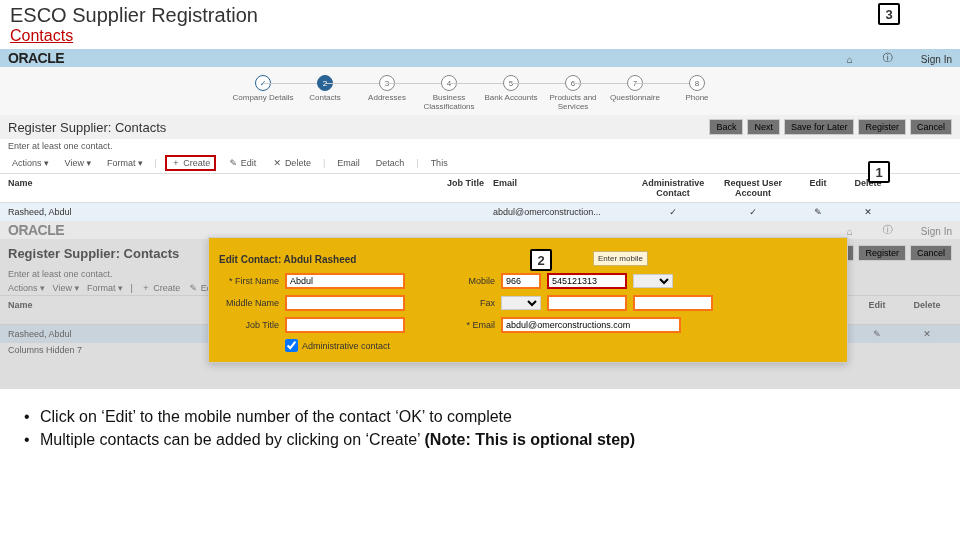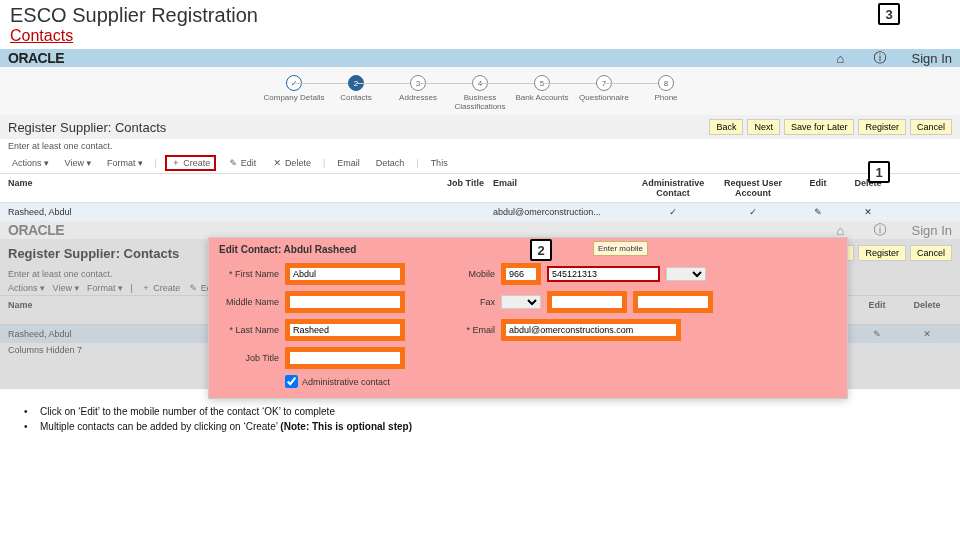--- a/index.html
+++ b/index.html
@@ -4,33 +4,33 @@
 <style>
   * { box-sizing: border-box; margin: 0; padding: 0; }
   body { font-family: Arial, Helvetica, sans-serif; width: 960px; height: 540px; background: #fff; font-size: 11px; color: #333; overflow: hidden; }
 
   .slide-title { padding: 4px 10px 0 10px; }
   .slide-title .t1 { font-size: 20px; color: #333; }
   .slide-title .t2 { font-size: 16px; color: #c00000; text-decoration: underline; font-weight: 400; }
 
   .oracle-bar { background: #b3d4e6; height: 18px; display: flex; align-items: center; justify-content: space-between; padding: 0 8px; margin-top: 4px; }
   .oracle-logo { font-weight: bold; font-size: 14px; letter-spacing: -0.5px; color: #222; }
-  .oracle-right { display: flex; align-items: center; gap: 28px; font-size: 13px; color: #333; }
+  .oracle-right { display: flex; align-items: flex-end; gap: 28px; font-size: 10px; color: #333; }
 
   .stepper { display: flex; justify-content: center; align-items: flex-start; gap: 0; padding: 8px 0 4px 0; background: #f7f7f7; }
   .step { width: 62px; text-align: center; font-size: 8px; color: #666; position: relative; }
   .step-circle { width: 16px; height: 16px; border: 1px solid #888; border-radius: 50%; margin: 0 auto 2px auto; display: flex; align-items: center; justify-content: center; font-size: 8px; background: #fff; }
   .step.done .step-circle { border-color: #2a6496; color: #2a6496; }
   .step.active .step-circle { background: #2a6496; color: #fff; border-color: #2a6496; }
   .step-line { position: absolute; top: 8px; left: 50%; width: 62px; height: 1px; background: #ccc; }
 
   .page-hdr { background: #f0f0f0; display: flex; justify-content: space-between; align-items: center; padding: 4px 8px; }
   .page-hdr h3 { font-size: 13px; font-weight: 400; color: #333; }
   .btn-row { display: flex; gap: 4px; position: relative; }
-  .btn { background: #fef9c3; border: 1px solid #ccc; font-size: 9px; padding: 2px 6px; cursor: pointer; }
+  .btn { background: #737373; border: 1px solid #ccc; font-size: 9px; padding: 2px 6px; cursor: pointer; }
 
   .hint { font-size: 9px; color: #555; padding: 2px 8px; }
 
   .tbar { display: flex; align-items: center; gap: 8px; padding: 2px 8px; font-size: 9px; color: #555; position: relative; }
   .tbar .sep { color: #ccc; }
   .tbar-btn { padding: 1px 4px; }
   .create-box { border: 2px solid #c00000; padding: 1px 4px; }
 
   .table-hdr { display: flex; font-size: 9px; font-weight: bold; padding: 4px 8px; border-top: 1px solid #ddd; border-bottom: 1px solid #ddd; background: #fff; position: relative; }
   .table-row { display: flex; font-size: 9px; padding: 4px 8px; background: #e8f0f8; }
@@ -42,44 +42,44 @@
   .col-edit { flex: 0 0 50px; text-align: center; }
   .col-del { flex: 0 0 50px; text-align: center; }
 
   .callout { position: absolute; width: 22px; height: 22px; background: #fff; border: 2px solid #000; border-radius: 2px; display: flex; align-items: center; justify-content: center; font-size: 13px; font-weight: bold; }
 
   
   .shot2 { position: relative; margin-top: 0; }
   .gray-bg { background: #ddd; }
   .oracle-bar2 { background: #e8e8e8; height: 18px; display: flex; align-items: center; justify-content: space-between; padding: 0 8px; }
   .modal-area { position: relative; height: 150px; }
-  .modal { position: absolute; left: 208px; top: -2px; width: 640px; background: #fca5a5; border: 1px solid #ccc; box-shadow: 0 2px 8px rgba(0,0,0,0.2); padding: 6px 10px 10px 10px; }
+  .modal { position: absolute; left: 208px; top: -2px; width: 640px; background: #eab308; border: 1px solid #ccc; box-shadow: 0 2px 8px rgba(0,0,0,0.2); padding: 16px 10px 10px 10px; }
   .modal h4 { font-size: 10px; font-weight: 600; margin-bottom: 8px; color: #333; }
   .modal-grid { display: flex; gap: 30px; }
   .form-col { display: flex; flex-direction: column; gap: 6px; }
   .form-row { display: flex; align-items: center; gap: 6px; font-size: 9px; }
   .form-row label { width: 60px; text-align: right; color: #333; }
   .form-row .req::before { content: "* "; color: #333; }
-  .form-row input[type=text] { border: 5px solid #f97316; padding: 1px 3px; font-size: 9px; width: 120px; }
+  .form-row input[type=text] { border: 2px solid #f97316; padding: 1px 3px; font-size: 9px; width: 120px; }
   .form-row select { border: 1px solid #ccc; font-size: 9px; width: 120px; height: 14px; }
   .sel-short { width: 40px !important; }
   .red-input { border: 2px solid #c00000 !important; }
   .chk { display: flex; align-items: center; gap: 4px; font-size: 9px; }
   .tooltip { position: absolute; background: #fff4d6; border: 1px solid #c9b36a; font-size: 8px; padding: 2px 4px; }
 
   .page-hdr2 { background: #ddd; display: flex; justify-content: space-between; align-items: center; padding: 6px 8px; }
   .page-hdr2 h3 { font-size: 13px; color: #555; }
 
   .tbar2 { display: flex; align-items: center; gap: 8px; padding: 2px 8px; font-size: 9px; color: #777; background: #ddd; }
 
   .table-hdr2 { display: flex; font-size: 9px; font-weight: bold; padding: 4px 8px; border-top: 1px solid #ccc; border-bottom: 1px solid #ccc; background: #ddd; color: #666; }
   .table-row2 { display: flex; font-size: 9px; padding: 4px 8px; background: #c9d3dc; color: #666; }
   .col-hidden { font-size: 9px; padding: 2px 8px; color: #666; background: #ddd; }
 
-  .bullets { padding: 16px 20px 0 24px; font-size: 10px; color: #111; }
+  .bullets { padding: 16px 20px 0 24px; font-size: 16px; color: #111; }
   .bullets li { list-style: none; position: relative; padding-left: 16px; line-height: 1.45; }
   .bullets li::before { content: "•"; position: absolute; left: 0; }
 
   .icon { display: inline-block; width: 10px; text-align: center; }
   .home-icon::before { content: "⌂"; }
   .info-icon::before { content: "ⓘ"; }
   .plus-icon::before { content: "+"; }
   .pencil-icon::before { content: "✎"; }
   .x-icon::before { content: "✕"; }
   .check-icon::before { content: "✓"; }
@@ -121,20 +121,25 @@
     </div>
   <div class="step">
       <div class="step-line"></div>
       <div class="step-circle">4</div>
       <div>Business Classifications</div>
     </div>
   <div class="step">
       <div class="step-line"></div>
       <div class="step-circle">5</div>
       <div>Bank Accounts</div>
+    </div>
+  <div class="step">
+      <div class="step-line"></div>
+      <div class="step-circle">6</div>
+      <div>Products and Services</div>
     </div>
   <div class="step">
       <div class="step-line"></div>
       <div class="step-circle">7</div>
       <div>Questionnaire</div>
     </div>
   <div class="step">
       <div class="step-circle">8</div>
       <div>Phone</div>
     </div>
@@ -245,40 +250,36 @@
         <div class="form-col">
           <div class="form-row">
               <label class="req">First Name</label>
               <input type="text" value="Abdul" style="">
             </div>
           <div class="form-row">
               <label>Middle Name</label>
               <input type="text" style="">
             </div>
           <div class="form-row">
-              <label class="req">Last Name</label>
-              <input type="text" value="Rasheed" style="">
-            </div>
-          <div class="form-row">
               <label>Job Title</label>
               <input type="text" style="">
             </div>
           <div class="form-row">
               <label></label>
               <span class="chk">
                 <input type="checkbox" checked="" style=""> 
                 <span>Administrative contact</span>
               </span>
             </div>
         </div>
         <div class="form-col" style="position:relative;">
           <div class="form-row" style="position:relative;">
             <label>Mobile</label>
             <input type="text" style="width: 40px;" value="966">
-            <input type="text" class="red-input" style="width: 113px;" value="545121313">
+            <input type="text" class="red-input" style="width: 80px;" value="545121313">
             <select class="sel-short"></select>
             <div class="callout" style="left:95px; top:-24px;">2</div>
             <div class="tooltip" style="left:158px; top:-22px;">Enter mobile</div>
           </div>
           <div class="form-row">
               <label>Fax</label>
             <select class="sel-short"></select>
             <input type="text" style="width: 80px;">
             <input type="text" style="width: 80px;">
           </div>

